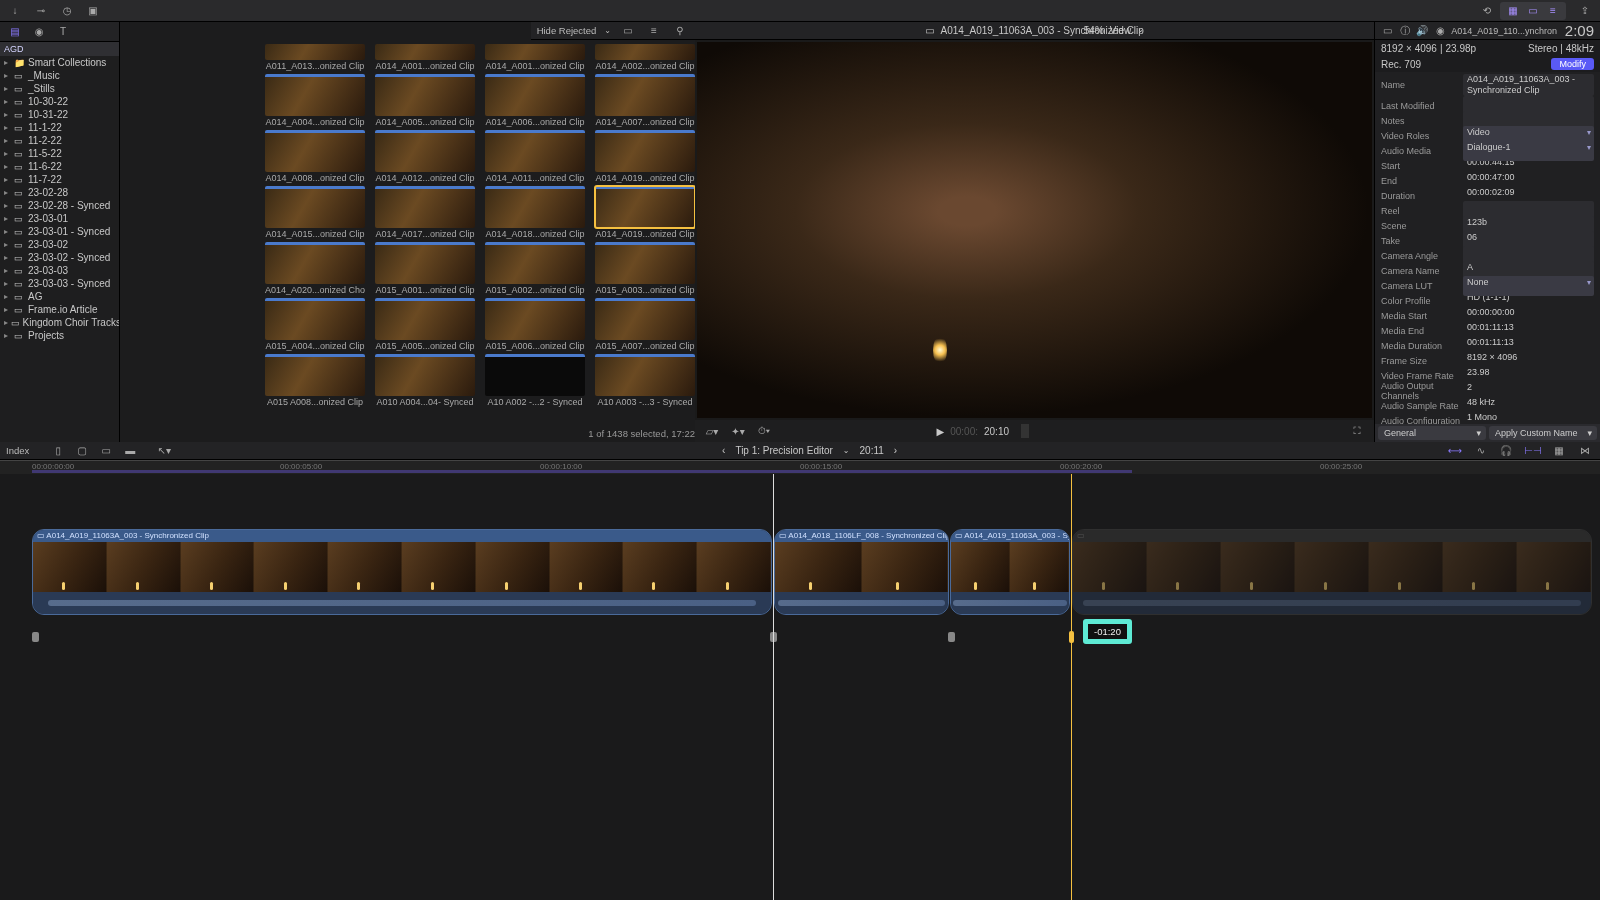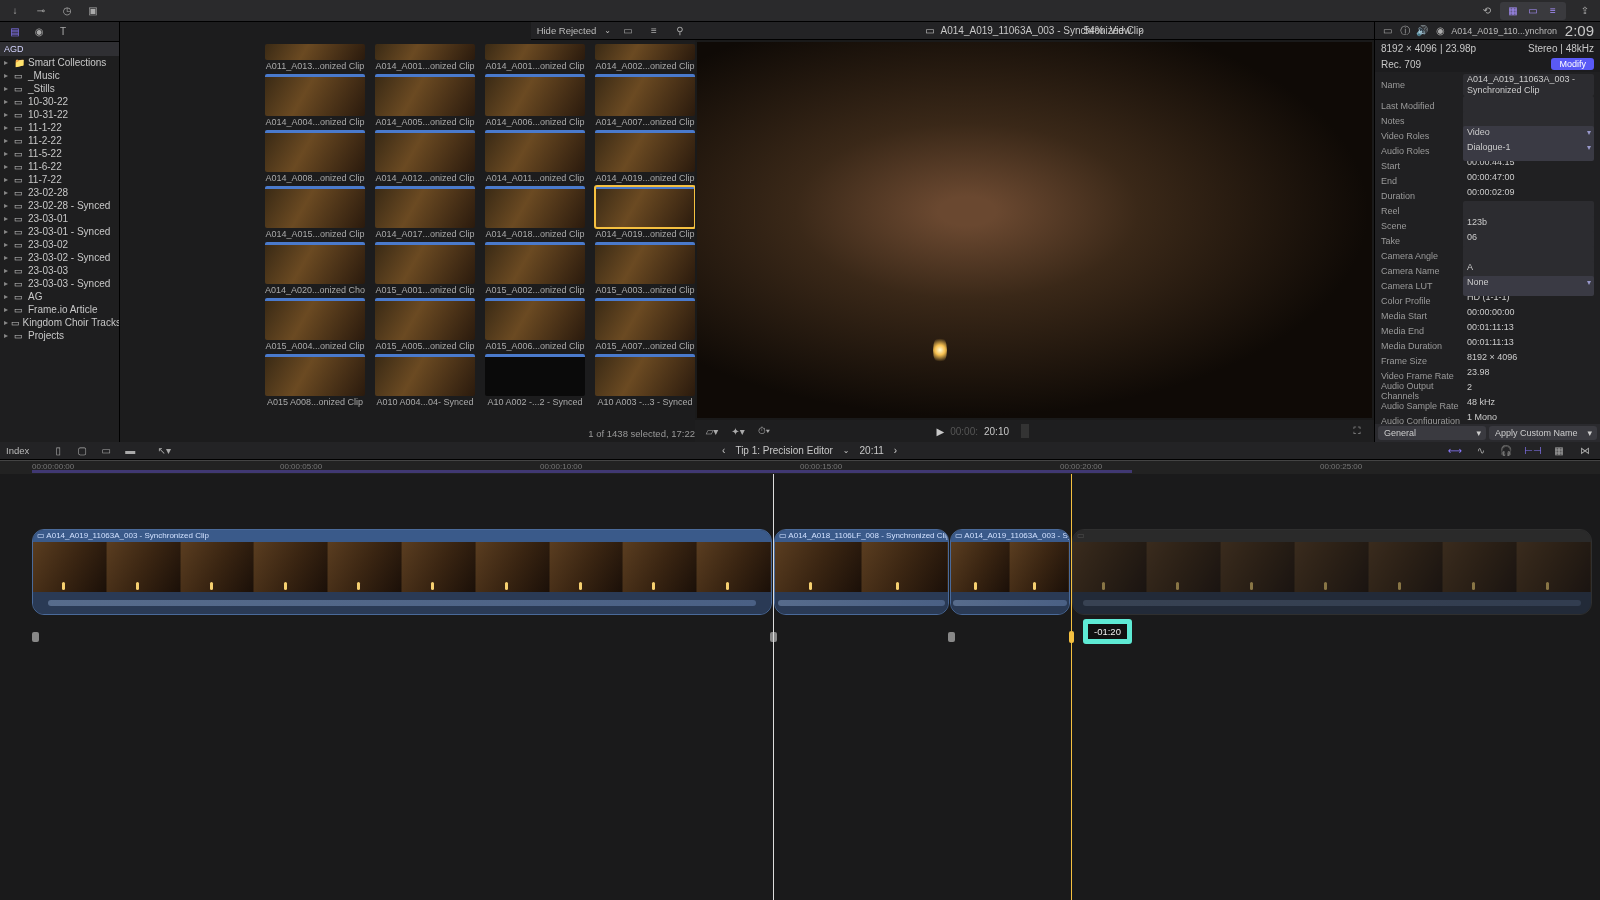--- a/index.html
+++ b/index.html
@@ -420,21 +420,21 @@
         </div>
         <div class="insp-row">
           <div class="label">Notes</div>
           <div class="value"></div>
         </div>
         <div class="insp-row">
           <div class="label">Video Roles</div>
           <div class="value dd">Video</div>
         </div>
         <div class="insp-row">
-          <div class="label">Audio Roles</div>
+          <div class="label">Audio Media</div>
           <div class="value dd">Dialogue-1</div>
         </div>
         <div class="insp-row">
           <div class="label">Start</div>
           <div class="value plain">00:00:44:15</div>
         </div>
         <div class="insp-row">
           <div class="label">End</div>
           <div class="value plain">00:00:47:00</div>
         </div>

